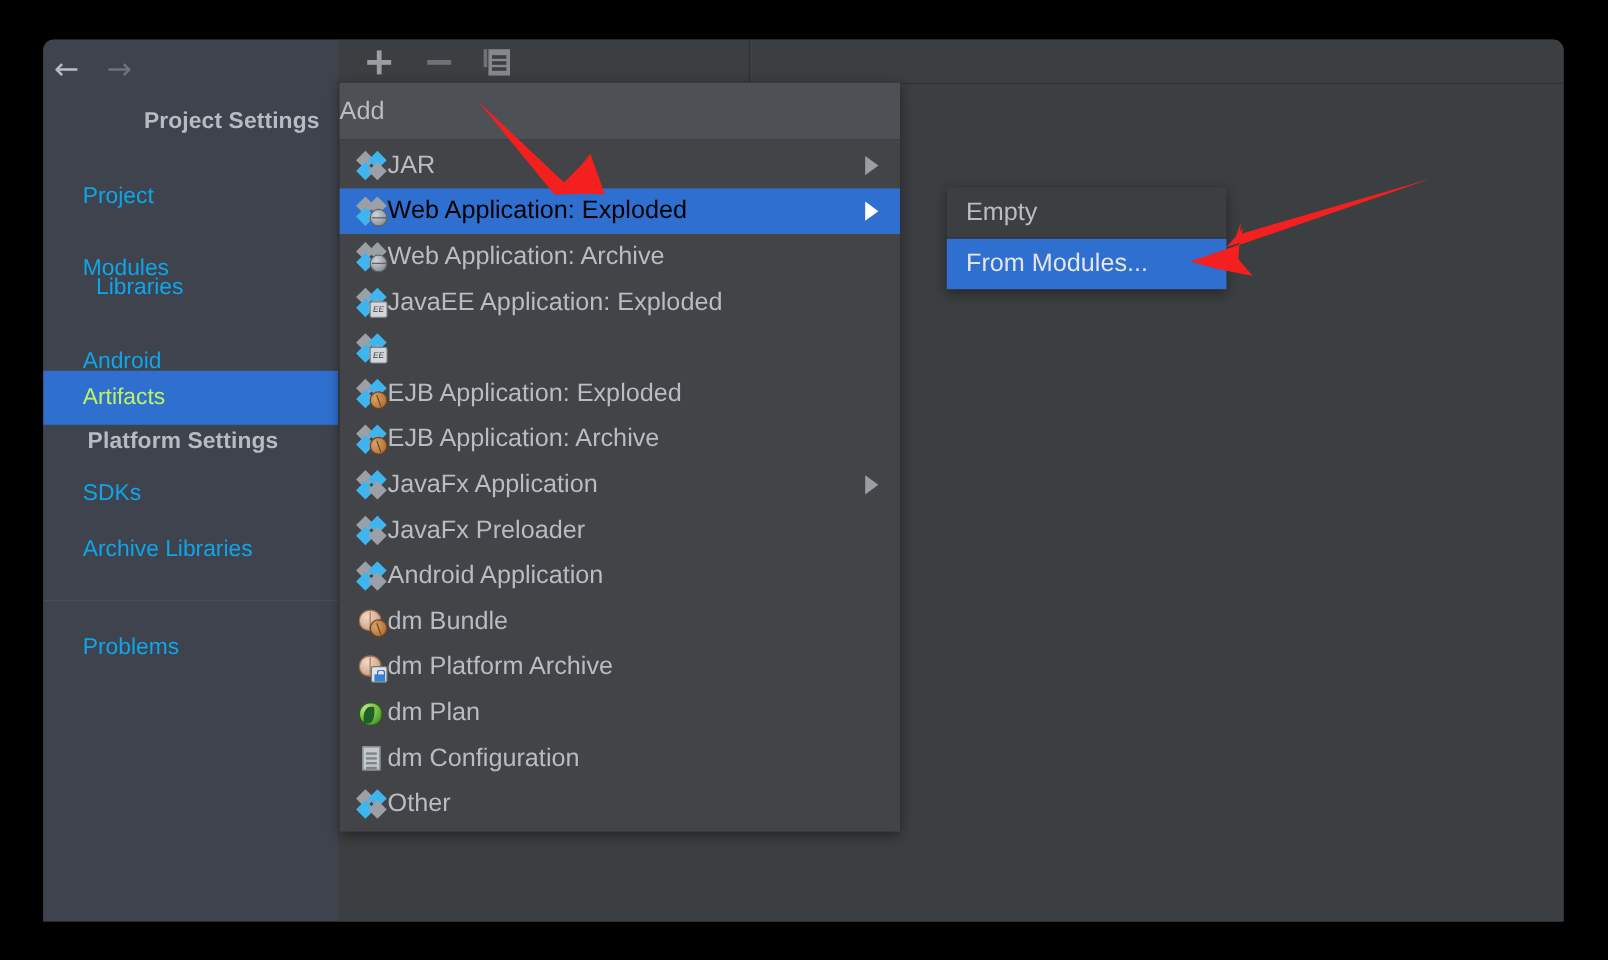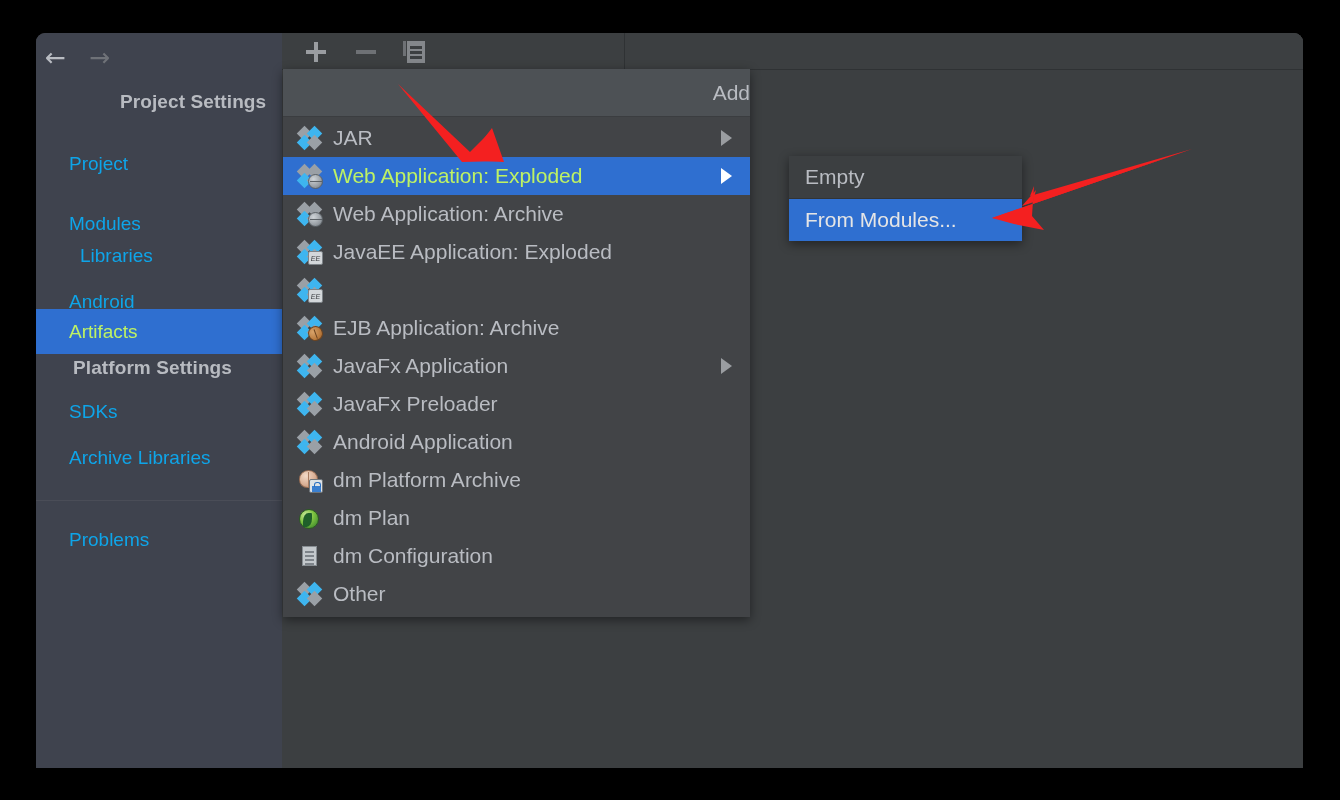--- a/index.html
+++ b/index.html
@@ -48,21 +48,21 @@
     white-space: nowrap;
   }
   .side-item.selected { background: #2f6fd0; color: #bef264; }
   .side-sep {
     height: 1px; background: #4a4d57; margin: 0;
   }
 
   .s-ps     { position: absolute; left: 36px; top: 58px; margin-left: 47px; }
   .s-proj   { position: absolute; left: 0; top: 112px; width: 100%; }
   .s-mod    { position: absolute; left: 0; top: 172px; width: 100%; }
-  .s-lib    { position: absolute; left: 0; top: 204px; width: 100%; padding-left: 44px; }
+  .s-lib    { position: absolute; left: 0; top: 188px; width: 100%; padding-left: 44px; }
   .s-fac    { position: absolute; left: 0; top: 250px; width: 100%; }
   .s-art    { position: absolute; left: 0; top: 276px; width: 100%; height: 45px; line-height: 45px; }
   .s-plat   { position: absolute; left: 36px; top: 324px; }
   .s-sdk    { position: absolute; left: 0; top: 360px; width: 100%; }
   .s-glob   { position: absolute; left: 0; top: 406px; width: 100%; }
   .s-divider{ position: absolute; left: 0; top: 467px; width: 100%; }
   .s-prob   { position: absolute; left: 0; top: 488px; width: 100%; }
 
   
   .content {
@@ -115,38 +115,38 @@
   .menu {
     position: absolute;
     left: 283px; top: 69px;
     width: 467px;
     background: #424447;
     box-shadow: 0 3px 10px rgba(0,0,0,.45);
     z-index: 40;
   }
   .menu-header {
     height: 48px; line-height: 48px;
-    text-align: right;
+    text-align: left;
     background: #4d5155;
     color: #b9bcc2;
     font-size: 21px;
     border-bottom: 1px solid #3b3d40;
   }
   .menu-list { padding: 2px 0 4px 0; }
   .menu-item {
     position: relative;
     height: 38px;
     display: flex; align-items: center;
     padding-left: 15px;
     color: #b9bcc2;
     font-size: 21px;
     white-space: nowrap;
   }
-  .menu-item.selected { background: #2f6fd0; color: #bef264; }
-  .menu-item .label { margin-left: 11px; }
+  .menu-item.selected { background: #2f6fd0; color: #000000; }
+  .menu-item .label { margin-left: 1px; }
   .menu-item .submenu-caret {
     position: absolute; right: 18px; top: 50%;
     transform: translateY(-50%);
     width: 0; height: 0;
     border-left: 11px solid #9a9da1;
     border-top: 8px solid transparent;
     border-bottom: 8px solid transparent;
   }
   .menu-item.selected .submenu-caret { border-left-color: #ffffff; }
 
@@ -363,20 +363,30 @@
       <div class="menu-item">
         <span class="icn">
           <i class="dia d-tl"></i>
             <i class="dia d-tr dia-blue"></i>
             <i class="dia d-bl dia-blue"></i>
             <i class="dia d-br dia-gray"></i>
           <i class="badge badge-ee">EE</i>
         </span>
       </div>
 
+      <div class="menu-item">
+        <span class="icn">
+          <i class="dia d-tl"></i>
+            <i class="dia d-tr dia-blue"></i>
+            <i class="dia d-bl dia-blue"></i>
+            <i class="dia d-br dia-gray"></i>
+          <i class="badge badge-bean"></i>
+        </span>
+        <span class="label">EJB Application: Exploded</span>
+      </div>
 
       <div class="menu-item">
         <span class="icn">
           <i class="dia d-tl"></i>
             <i class="dia d-tr dia-blue"></i>
             <i class="dia d-bl dia-blue"></i>
             <i class="dia d-br dia-gray"></i>
           <i class="badge badge-bean"></i>
         </span>
         <span class="label">EJB Application: Archive</span>
@@ -406,20 +416,27 @@
       <div class="menu-item">
         <span class="icn">
           <i class="dia d-tl"></i>
             <i class="dia d-tr dia-blue"></i>
             <i class="dia d-bl dia-blue"></i>
             <i class="dia d-br dia-gray"></i>
         </span>
         <span class="label">Android Application</span>
       </div>
 
+      <div class="menu-item">
+        <span class="icn">
+          <i class="icn-brain"></i>
+          <i class="badge badge-bean"></i>
+        </span>
+        <span class="label">dm Bundle</span>
+      </div>
 
       <div class="menu-item">
         <span class="icn">
           <i class="icn-brain"></i>
           <i class="badge badge-lock"></i>
         </span>
         <span class="label">dm Platform Archive</span>
       </div>
 
       <div class="menu-item">

